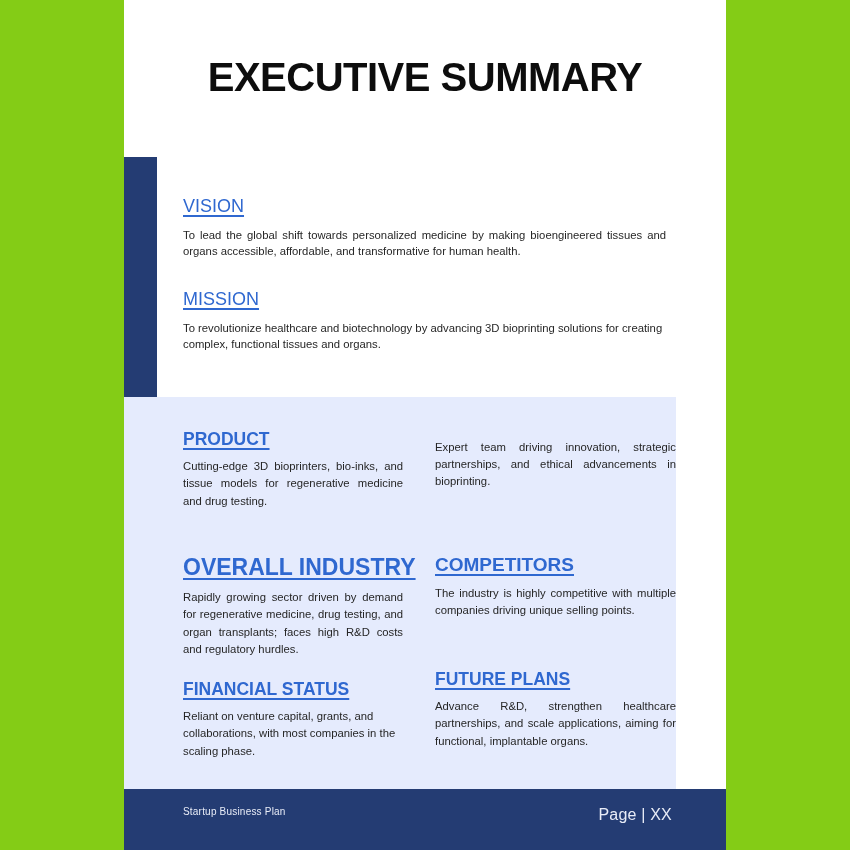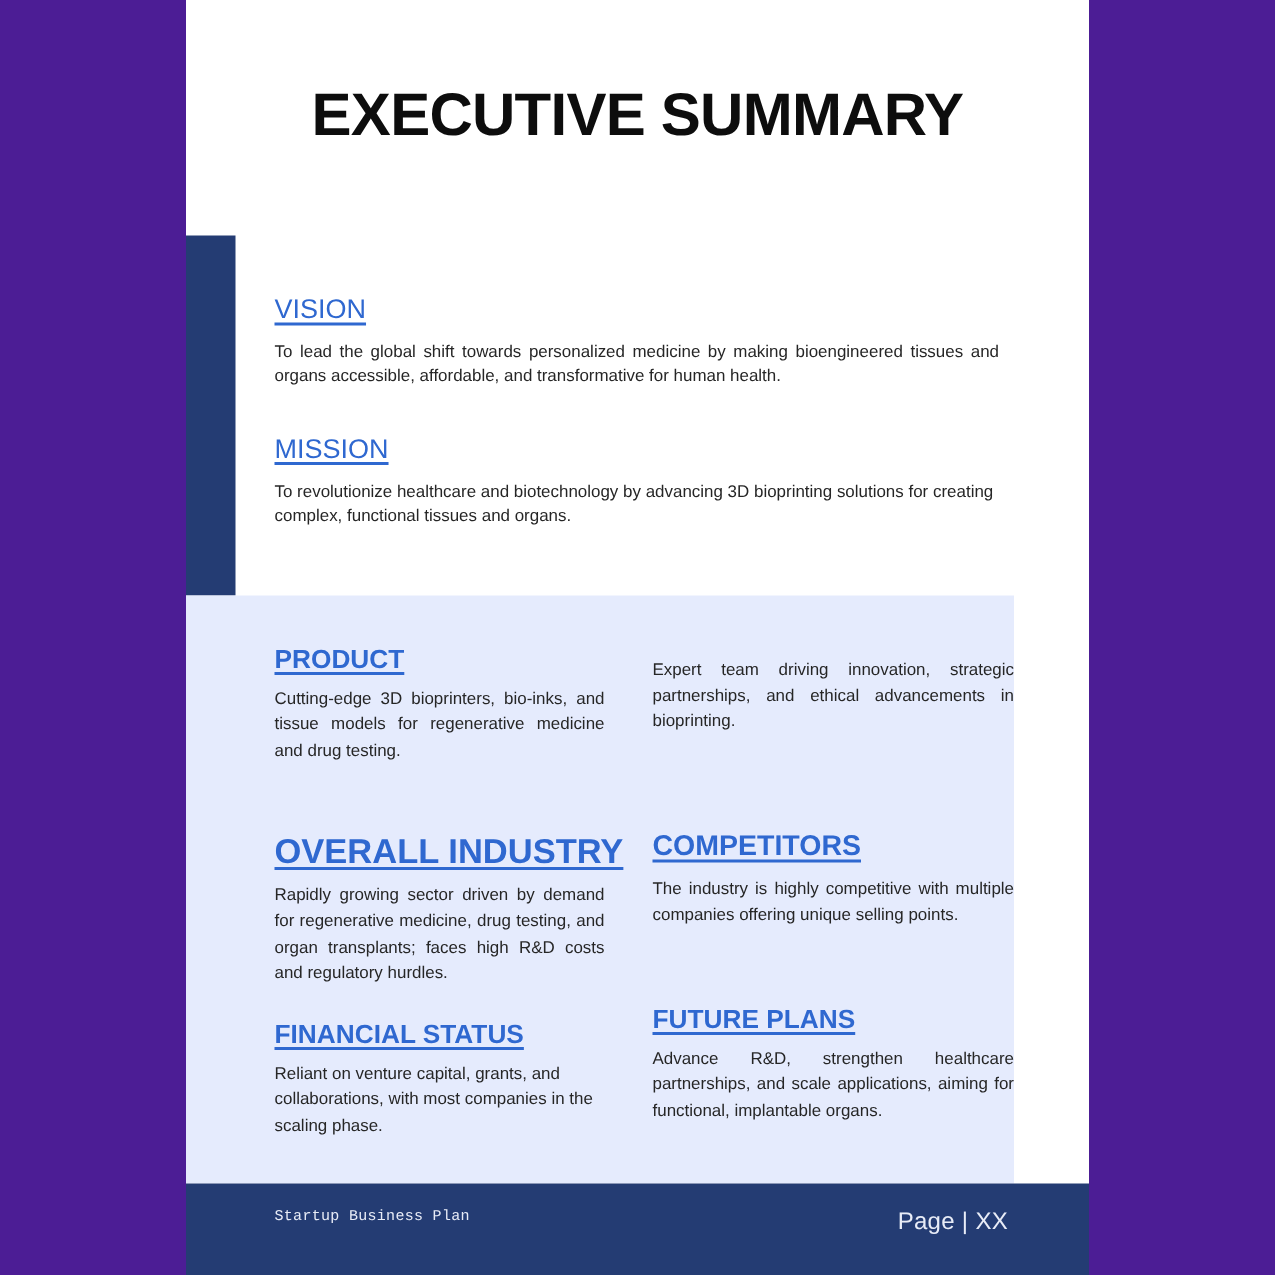--- a/index.html
+++ b/index.html
@@ -11,21 +11,21 @@
     width: 850px;
     height: 850px;
     overflow: hidden;
     font-family: "Liberation Sans", sans-serif;
   }
 
   #canvas {
     position: relative;
     width: 850px;
     height: 850px;
-    background: #4c1d95;
+    background: #84cc16;
   }
 
   
   #page {
     position: absolute;
     left: 124px;
     top: 0px;
     width: 602px;
     height: 850px;
     background: #ffffff;
@@ -174,21 +174,21 @@
     left: 0px;
     top: 789px;
     width: 602px;
     height: 61px;
     background: #243c73;
   }
   #footer-left {
     position: absolute;
     left: 59px;
     top: 17px;
-    font-family: Liberation Mono, monospace;
+    font-family: Liberation Sans, sans-serif;
     font-size: 10px;
     color: #e8ecf7;
     letter-spacing: 0.2px;
   }
   #footer-right {
     position: absolute;
     right: 54px;
     top: 17px;
     font-family: "Liberation Sans", sans-serif;
     font-size: 16px;
@@ -229,21 +229,21 @@
         <div class="grid-text">Expert team driving innovation, strategic partnerships, and ethical advancements in bioprinting.</div>
       </div>
 
       <div id="cell-industry" class="col-left">
         <div id="industry-heading" class="grid-heading">OVERALL INDUSTRY</div>
         <div class="grid-text">Rapidly growing sector driven by demand for regenerative medicine, drug testing, and organ transplants; faces high R&amp;D costs and regulatory hurdles.</div>
       </div>
 
       <div id="cell-competitors" class="col-right">
         <div id="competitors-heading" class="grid-heading">COMPETITORS</div>
-        <div class="grid-text"> The industry is highly competitive with multiple companies offering unique selling points.</div>
+        <div class="grid-text"> The industry is highly competitive with multiple companies driving unique selling points.</div>
       </div>
 
       <div id="cell-financial" class="col-left">
         <div class="grid-heading">FINANCIAL STATUS</div>
         <div class="grid-text left-aligned">Reliant on venture capital, grants, and collaborations, with most companies in the scaling phase.</div>
       </div>
 
       <div id="cell-future" class="col-right">
         <div class="grid-heading">FUTURE PLANS</div>
         <div class="grid-text">Advance R&amp;D, strengthen healthcare partnerships, and scale applications, aiming for functional, implantable organs.</div>

